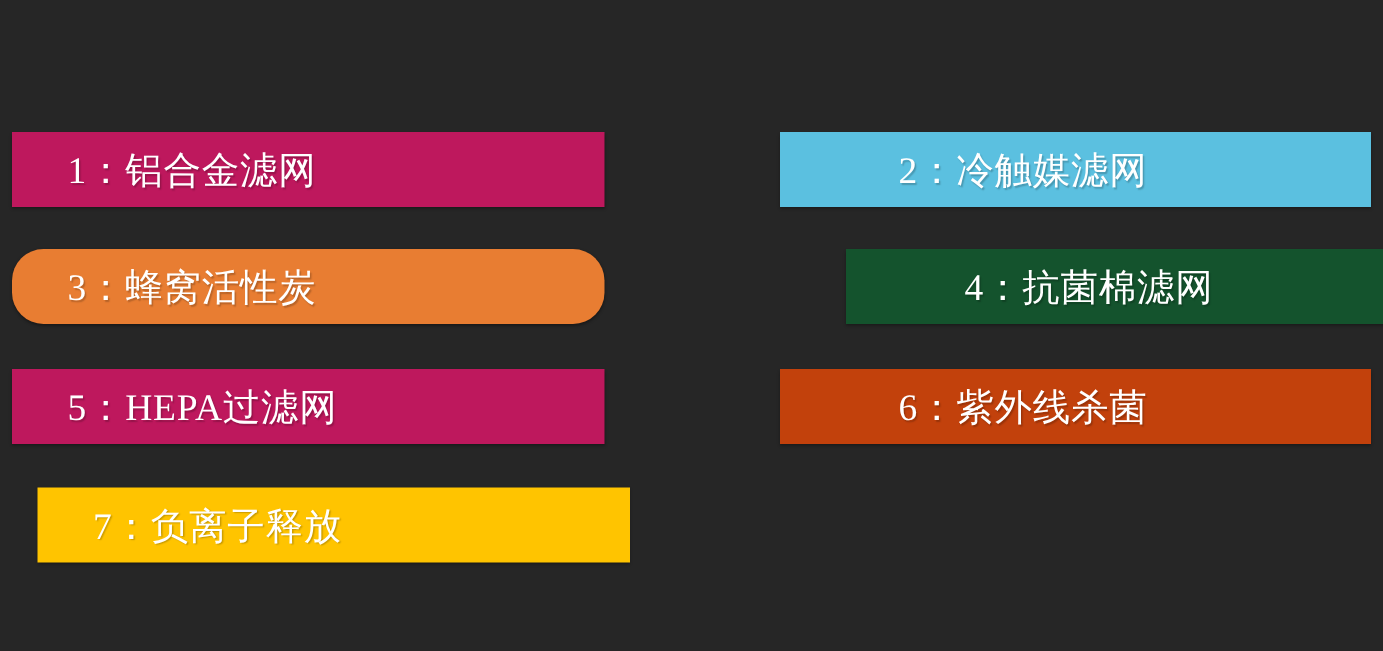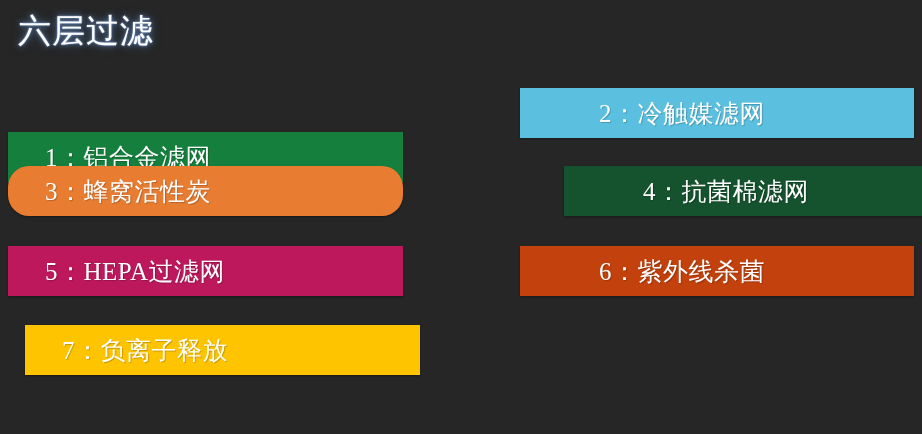--- a/index.html
+++ b/index.html
@@ -58,23 +58,22 @@
   .row-1 { top: 88px;  }
   .row-2 { top: 166px; }
   .row-3 { top: 246px; }
   .row-4 { top: 325px; margin-left: 17px; }
 </style>
 </head>
 <body style="background: rgb(38, 38, 38);">
 
 <div id="slide" style="background: rgb(38, 38, 38);">
 
-  <div id="slide-title">六层过滤</div>
 
-  <div class="bar col-left row-1" style="background: #15803d; margin-top: 44px;">
+  <div class="bar col-left row-1" style="background: #be185d;">
     <span class="bar-label">1：铝合金滤网</span>
   </div>
 
   <div class="bar col-right row-1" style="background: rgb(91, 192, 224);">
     <span class="bar-label">2：冷触媒滤网</span>
   </div>
 
   <div class="bar col-left row-2" style="background: rgb(232, 125, 50); border-radius: 21px;">
     <span class="bar-label">3：蜂窝活性炭</span>
   </div>

